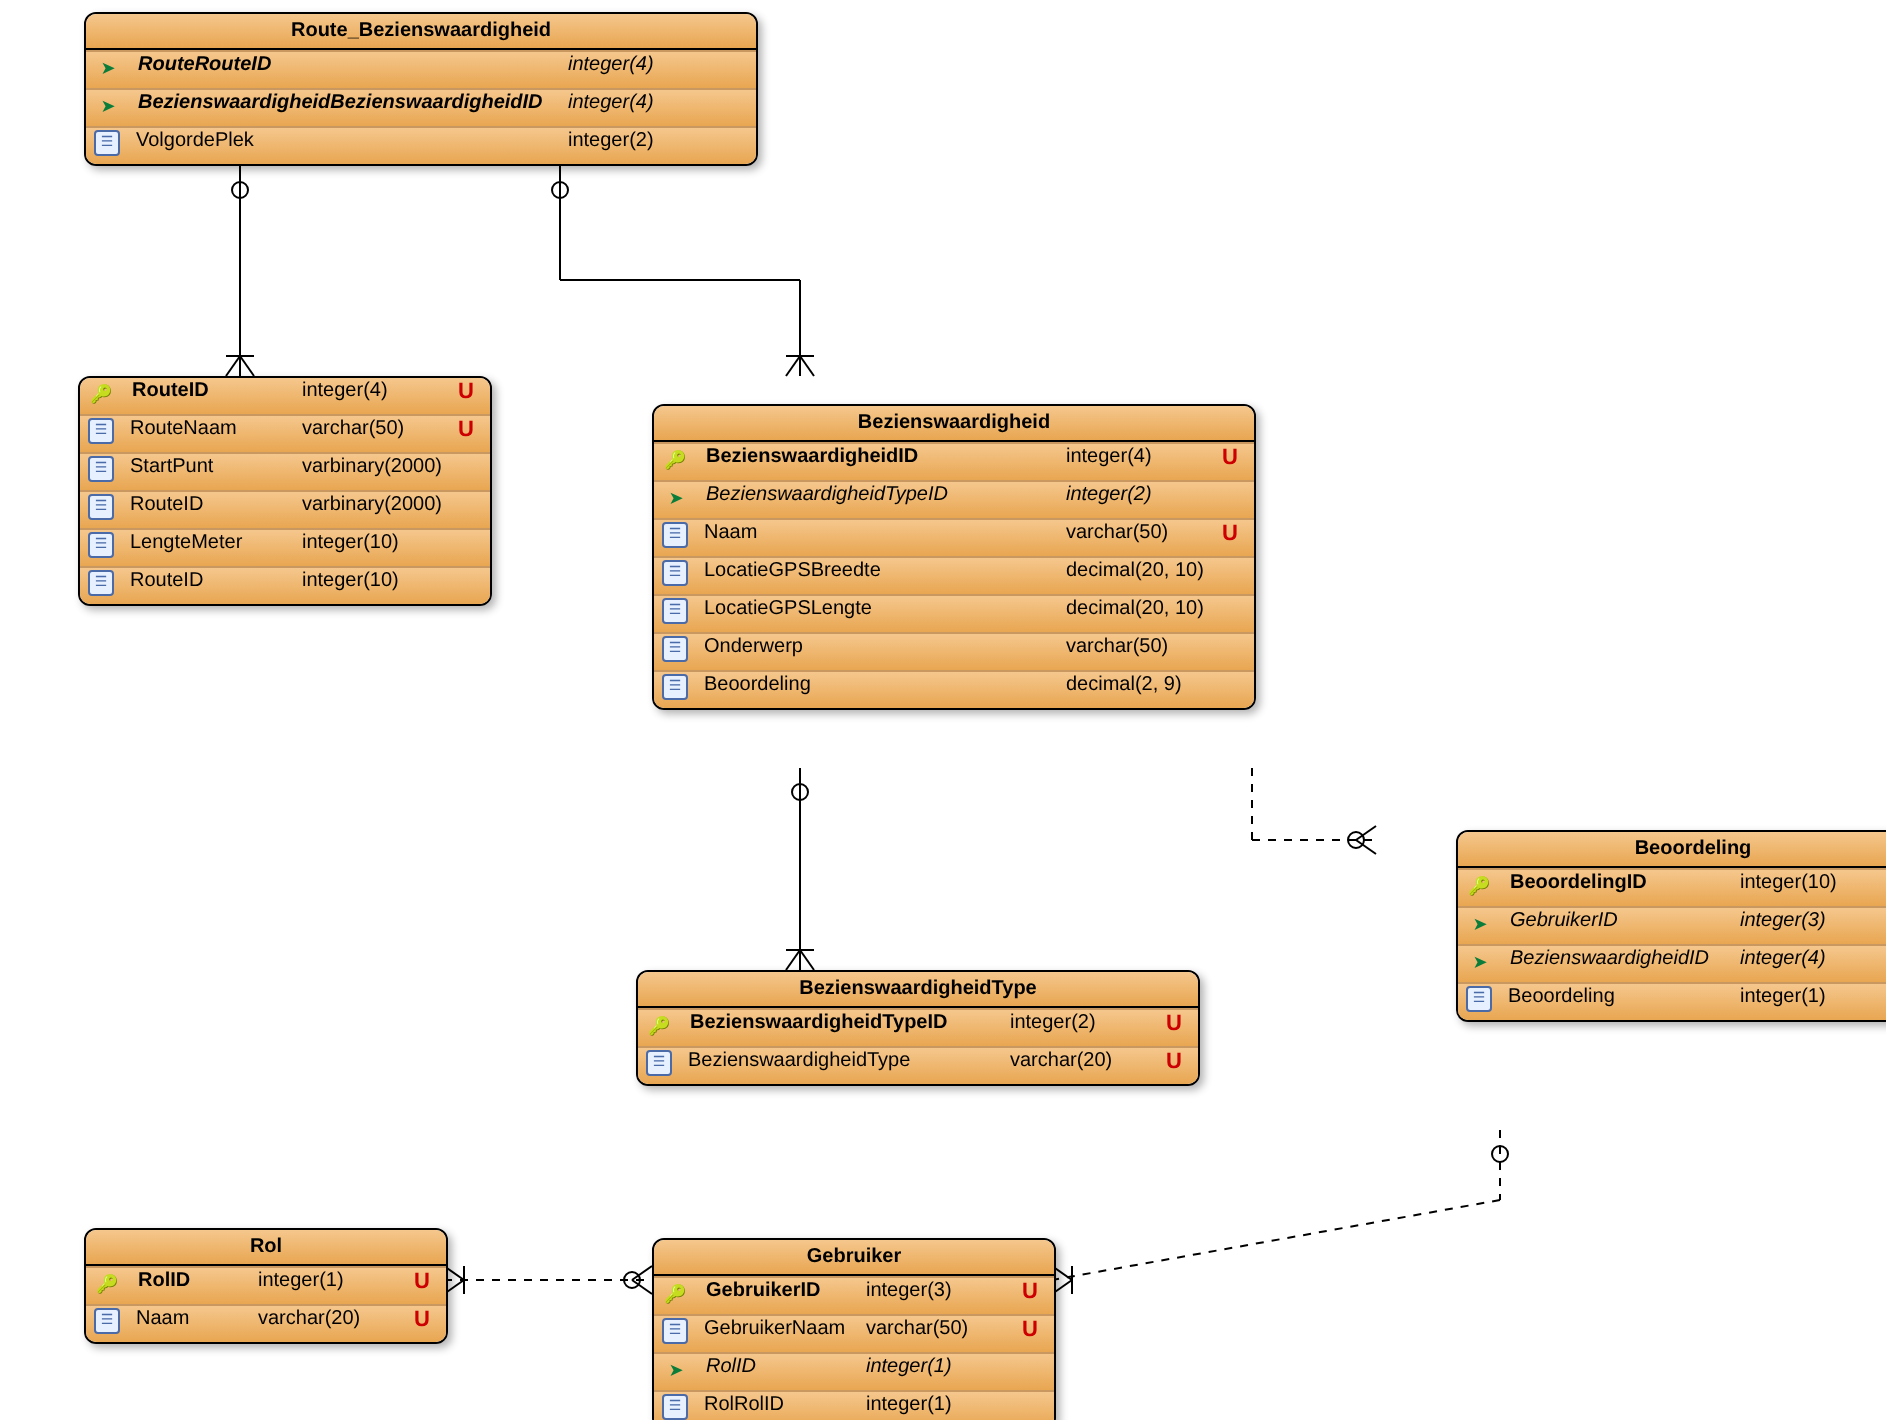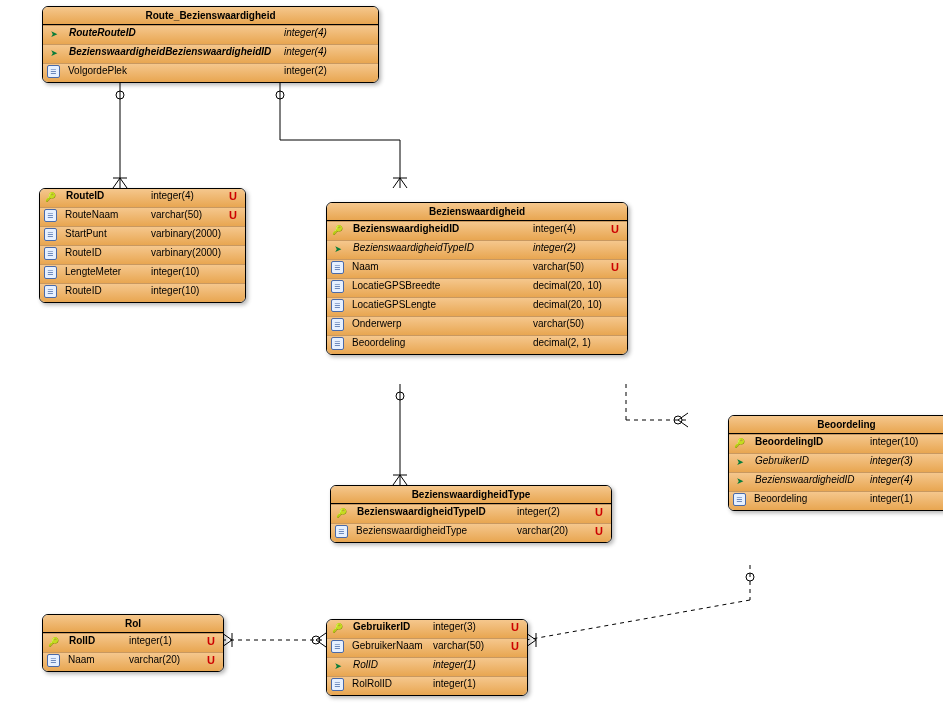--- a/index.html
+++ b/index.html
@@ -177,25 +177,25 @@
       </div>
       <div class="row">
         <span class="ico ico-col"></span>
         <span class="colname">Onderwerp</span>
         <span class="coltype">varchar(50)</span>
         <span class="badge"></span>
       </div>
       <div class="row">
         <span class="ico ico-col"></span>
         <span class="colname">Beoordeling</span>
-        <span class="coltype">decimal(2, 1)</span>
-        <span class="badge"></span>
-      </div>
-    </div>
-    <div class="entity" style="left: 330px; top: 485px; width: 280px;">
+        <span class="coltype">decimal(2, 9)</span>
+        <span class="badge"></span>
+      </div>
+    </div>
+    <div class="entity" style="left: 318px; top: 485px; width: 280px;">
       <div class="title">BezienswaardigheidType</div>
       <div class="row">
         <span class="ico ico-pk"></span>
         <span class="colname bold">BezienswaardigheidTypeID</span>
         <span class="coltype">integer(2)</span>
         <span class="badge badge-u">U</span>
       </div>
       <div class="row">
         <span class="ico ico-col"></span>
         <span class="colname">BezienswaardigheidType</span>
@@ -239,20 +239,21 @@
         <span class="badge badge-u">U</span>
       </div>
       <div class="row">
         <span class="ico ico-col"></span>
         <span class="colname">Naam</span>
         <span class="coltype">varchar(20)</span>
         <span class="badge badge-u">U</span>
       </div>
     </div>
     <div class="entity" style="left: 326px; top: 619px; width: 200px;">
+      <div class="title">Gebruiker</div>
       <div class="row">
         <span class="ico ico-pk"></span>
         <span class="colname bold">GebruikerID</span>
         <span class="coltype">integer(3)</span>
         <span class="badge badge-u">U</span>
       </div>
       <div class="row">
         <span class="ico ico-col"></span>
         <span class="colname">GebruikerNaam</span>
         <span class="coltype">varchar(50)</span>

